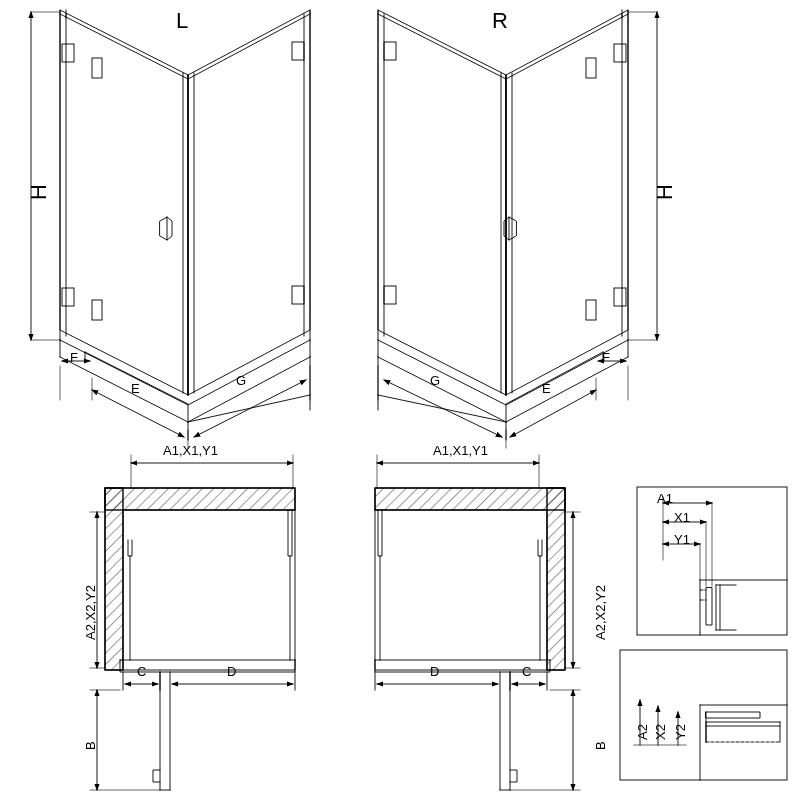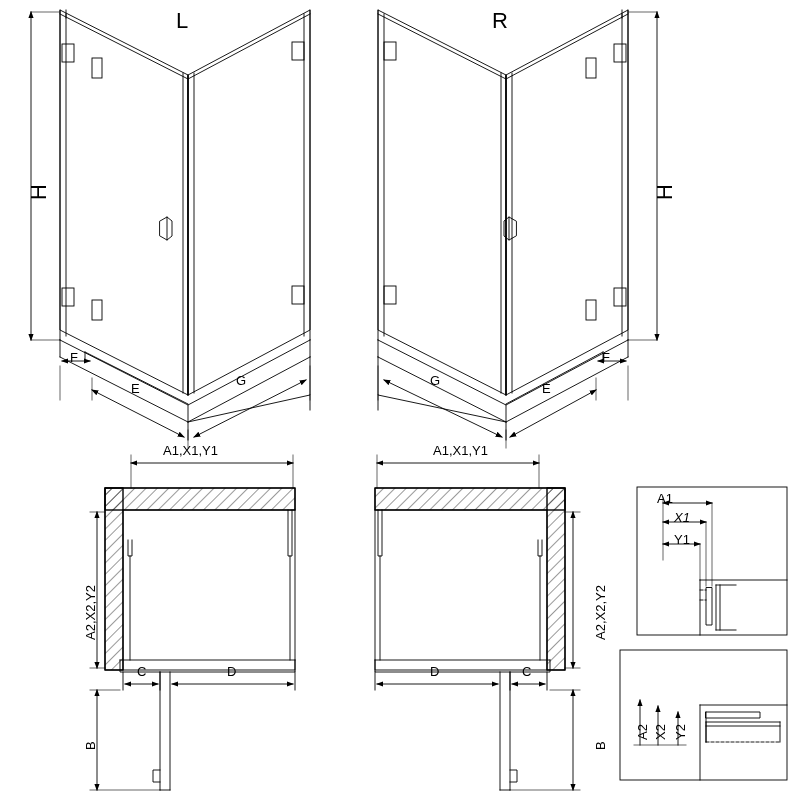--- a/index.html
+++ b/index.html
@@ -337,20 +337,20 @@
   <div class="lbl" style="left:137px; top:665px;">C</div>
   <div class="lbl" style="left:227px; top:665px;">D</div>
 
   <div class="lbl" style="left:522px; top:665px;">C</div>
   <div class="lbl" style="left:430px; top:665px;">D</div>
 
   <div class="lbl rot" style="left:84px; top:750px; transform:rotate(-90deg);">B</div>
   <div class="lbl rot" style="left:594px; top:750px; transform:rotate(-90deg);">B</div>
 
   <div class="lbl" style="left:657px; top:492px;">A1</div>
-  <div class="lbl" style="left:674px; top:511px;font-style:italic;">X1</div>
+  <div class="lbl" style="left:674px; top:511px;">X1</div>
   <div class="lbl" style="left:674px; top:533px;text-align:center;">Y1</div>
 
   <div class="lbl rot" style="left:636px; top:740px; transform:rotate(-90deg);">A2</div>
   <div class="lbl rot" style="left:654px; top:740px; transform:rotate(-90deg);">X2</div>
   <div class="lbl rot" style="left:674px; top:740px; transform:rotate(-90deg);">Y2</div>
 
 </div>
 
 </body></html>

